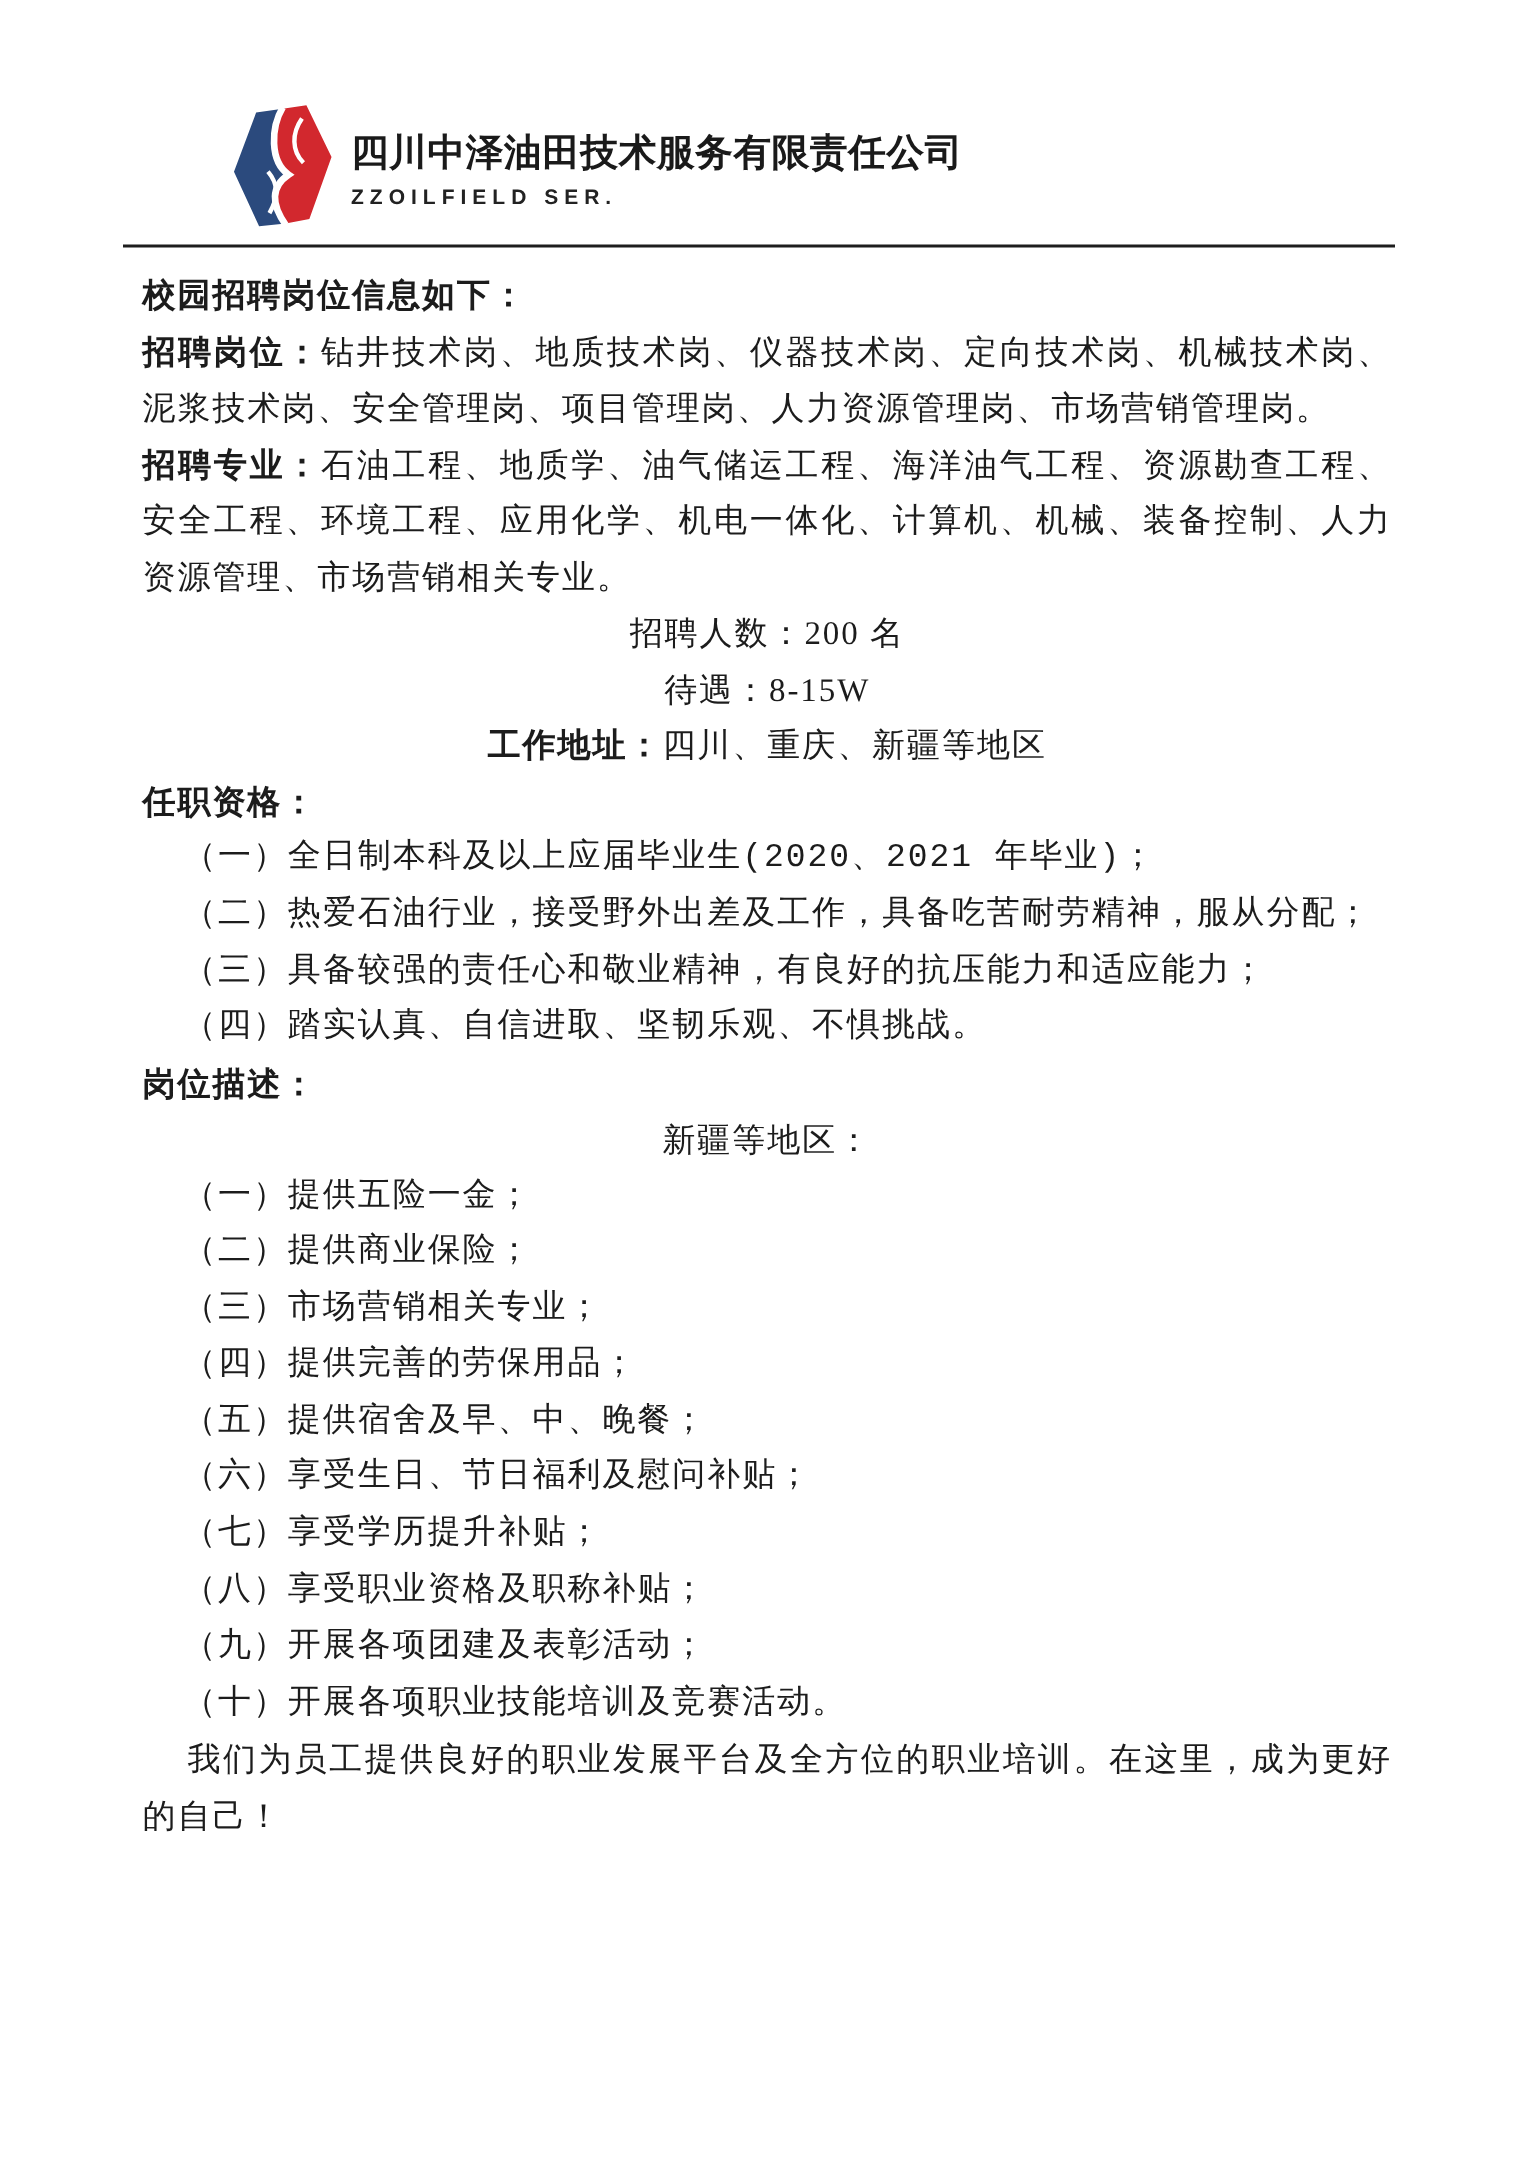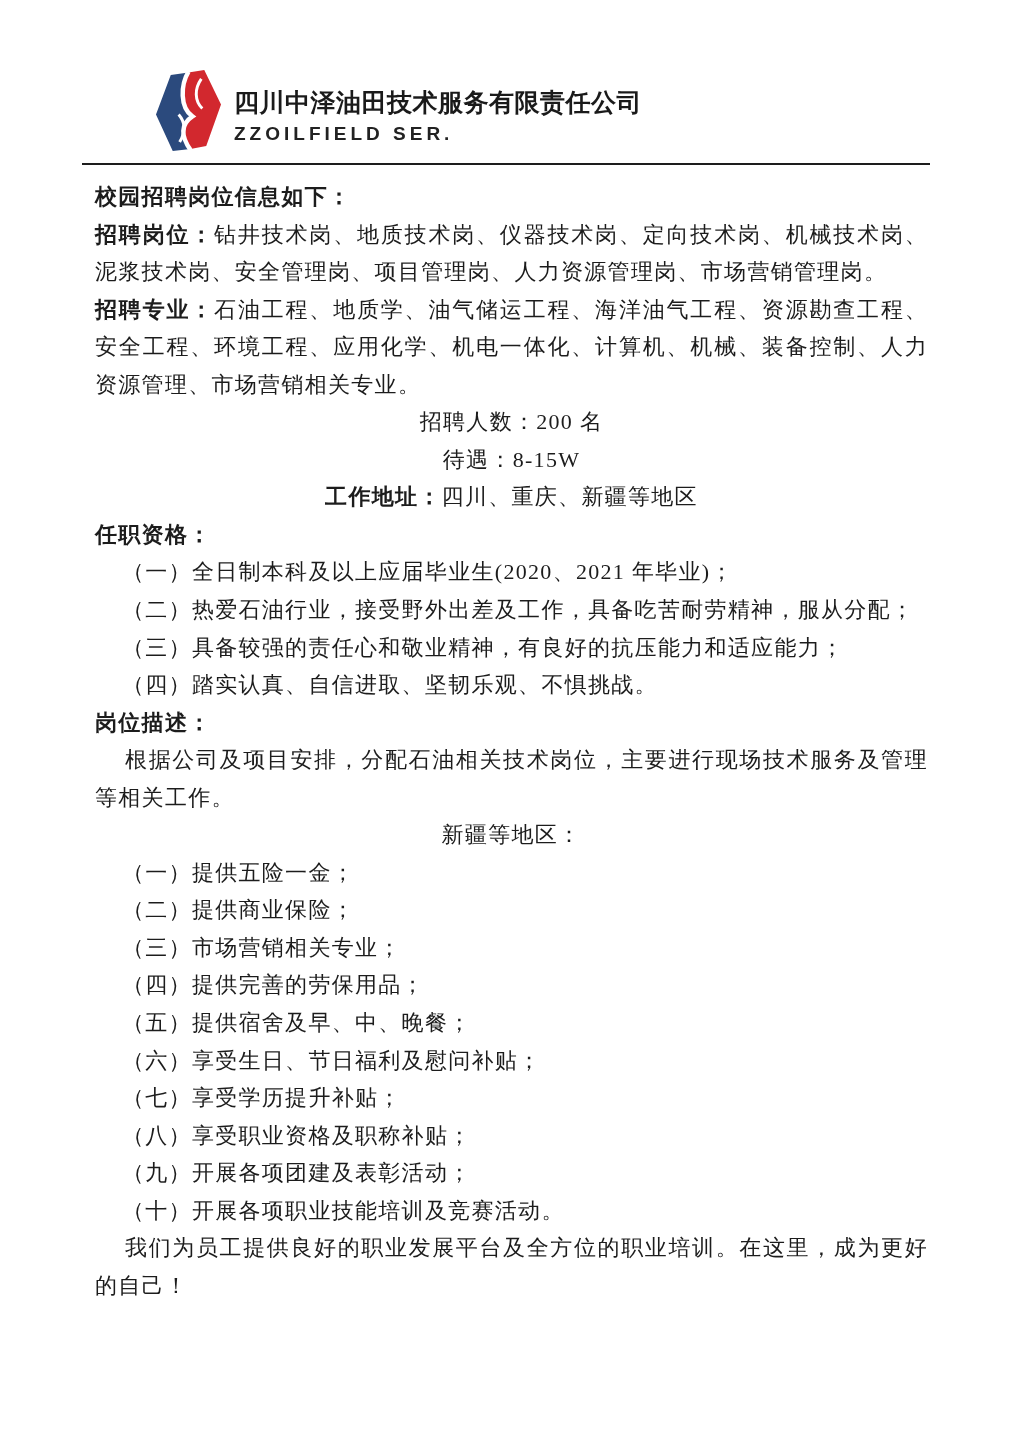--- a/index.html
+++ b/index.html
@@ -38,21 +38,21 @@
   .company-name {
     font-size: 25px;
     font-weight: bold;
     color: #1a1a1a;
     letter-spacing: 0.5px;
     line-height: 28px;
     white-space: nowrap;
   }
   .company-subtitle {
     margin-top: 7px;
-    font-size: 19px;
+    font-size: 14px;
     font-weight: bold;
     color: #222222;
     letter-spacing: 4px;
     white-space: nowrap;
   }
   .divider {
     border: none;
     border-top: 2.5px solid #1d1d1d;
     margin: 9px -2px 0 -13px;
   }
@@ -73,20 +73,21 @@
   .lbl {
     font-weight: bold;
   }
   .heading {
     font-weight: bold;
     text-align: right;
   }
   .list-item {
     margin-left: 27px !important;
     text-align: right;
+    font-family: Liberation Mono, monospace;
   }
   .indent {
     text-indent: 30px;
   }
 </style>
 </head>
 <body>
 
 <div class="page">
 
@@ -131,21 +132,20 @@
 
     <p class="heading">任职资格：</p>
 
     <p class="list-item">（一）全日制本科及以上应届毕业生(2020、2021 年毕业)；</p>
     <p class="list-item">（二）热爱石油行业，接受野外出差及工作，具备吃苦耐劳精神，服从分配；</p>
     <p class="list-item">（三）具备较强的责任心和敬业精神，有良好的抗压能力和适应能力；</p>
     <p class="list-item">（四）踏实认真、自信进取、坚韧乐观、不惧挑战。</p>
 
     <p class="heading">岗位描述：</p>
 
-    <p class="indent">根据公司及项目安排，分配石油相关技术岗位，主要进行现场技术服务及管理等相关工作。</p>
 
     <p class="line">新疆等地区：</p>
 
     <p class="list-item">（一）提供五险一金；</p>
     <p class="list-item">（二）提供商业保险；</p>
     <p class="list-item">（三）市场营销相关专业；</p>
     <p class="list-item">（四）提供完善的劳保用品；</p>
     <p class="list-item">（五）提供宿舍及早、中、晚餐；</p>
     <p class="list-item">（六）享受生日、节日福利及慰问补贴；</p>
     <p class="list-item">（七）享受学历提升补贴；</p>

